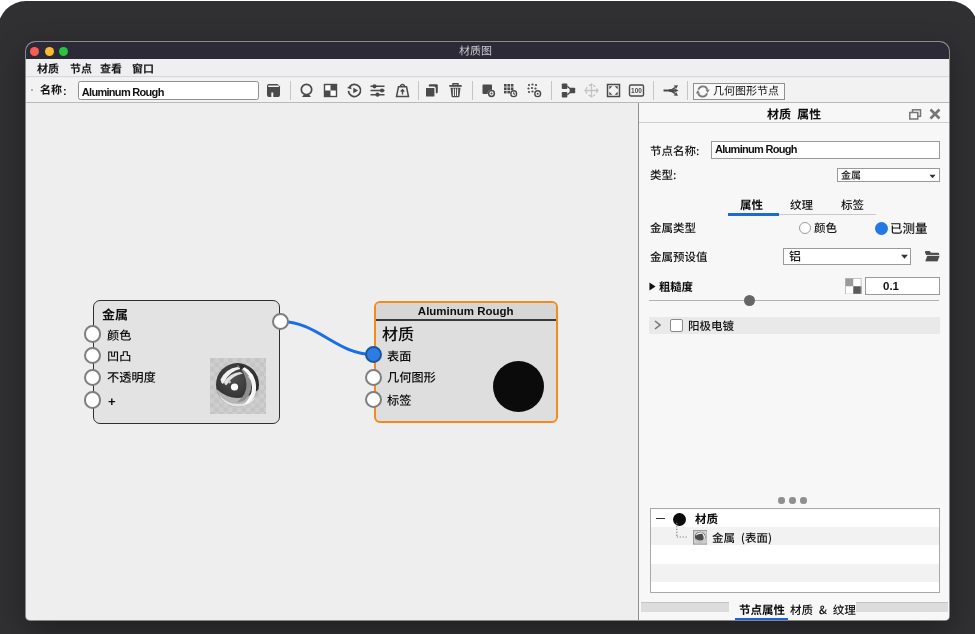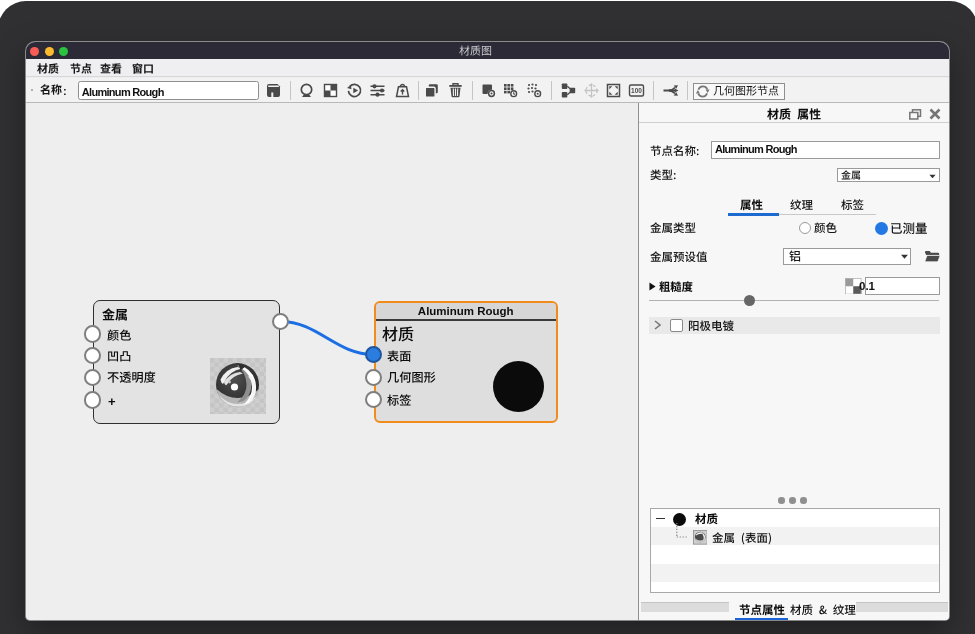--- a/index.html
+++ b/index.html
@@ -427,21 +427,21 @@
           <path transform="translate(22.6,9.94) scale(0.011300,-0.011300)" d="M386 629V563H251V468H386V311H800V468H945V563H800V629H683V563H499V629ZM683 468V402H499V468ZM714 178C678 145 633 118 582 96C529 119 485 146 450 178ZM258 271V178H367L325 162C360 120 400 83 447 52C373 35 293 23 209 17C227 -9 249 -54 258 -83C372 -70 481 -49 576 -15C670 -53 779 -77 902 -89C917 -58 947 -10 972 15C880 21 795 33 718 52C793 98 854 159 896 238L821 276L800 271ZM463 830C472 810 480 786 487 763H111V496C111 343 105 118 24 -36C55 -45 110 -70 134 -88C218 76 230 328 230 496V652H955V763H623C613 794 599 829 585 857Z"></path>
         </svg>
       </div>
 <svg class="abs" style="left:206px;top:174.5px" width="16.5" height="16.5" viewBox="0 0 16.5 16.5">
         <rect width="16.5" height="16.5" fill="#fff"></rect>
         <rect width="8.25" height="8.25" fill="#9a9a9a"></rect>
         <rect x="8.25" y="8.25" width="8.25" height="8.25" fill="#5a5a5a"></rect>
         <rect x="0.4" y="0.4" width="15.7" height="15.7" fill="none" stroke="#b5b5b5" stroke-width="0.8"></rect>
       </svg>
 <div class="abs" style="left:225.5px;top:173.5px;width:75px;height:18px;background:#fff;border:1px solid #9a9a9a"></div>
-<div class="abs" style="left:220px;top:177px;font:600 11.5px 'Liberation Sans';color:#111">0.1</div>
+<div class="abs" style="left:244px;top:177px;font:600 11.5px 'Liberation Sans';color:#111">0.1</div>
 <div class="abs" style="left:10px;top:196.8px;width:290px;height:1.6px;background:#b2b2b2"></div>
 <div class="abs" style="left:105px;top:192px;width:11px;height:11px;border-radius:50%;background:#666"></div>
 <div class="abs" style="left:9.5px;top:214px;width:291px;height:16.5px;background:#e9e9e9"></div>
 <svg class="abs" style="left:14.8px;top:217.4px" width="7" height="10" viewBox="0 0 7 10">
         <path d="M1 1 L6 5 L1 9" fill="none" stroke="#777" stroke-width="1.6"></path>
       </svg>
 <div class="abs" style="left:31px;top:216px;width:12.5px;height:12.5px;background:#fff;border:1.4px solid #8a8a8a;border-radius:2px"></div>
 <div style="position:absolute;left:48.9px;top:216.9px;line-height:0;">
         <svg class="t" width="46.0" height="14.4" viewBox="0 0 46.0 14.4" fill="#161616">
           <path transform="translate(0.0,10.12) scale(0.011500,-0.011500)" d="M458 784V-75H550V-1H820V-67H915V784ZM550 87V358H820V87ZM550 446V696H820V446ZM81 804V-82H169V719H299C274 652 241 566 209 501C294 425 316 359 317 308C317 277 310 254 293 243C282 237 269 234 255 233C237 233 214 233 188 235C202 211 210 174 211 150C239 149 270 149 293 151C318 154 339 161 356 173C390 196 404 237 404 298C404 359 384 430 298 512C337 588 381 685 417 769L352 807L338 804Z"></path>

